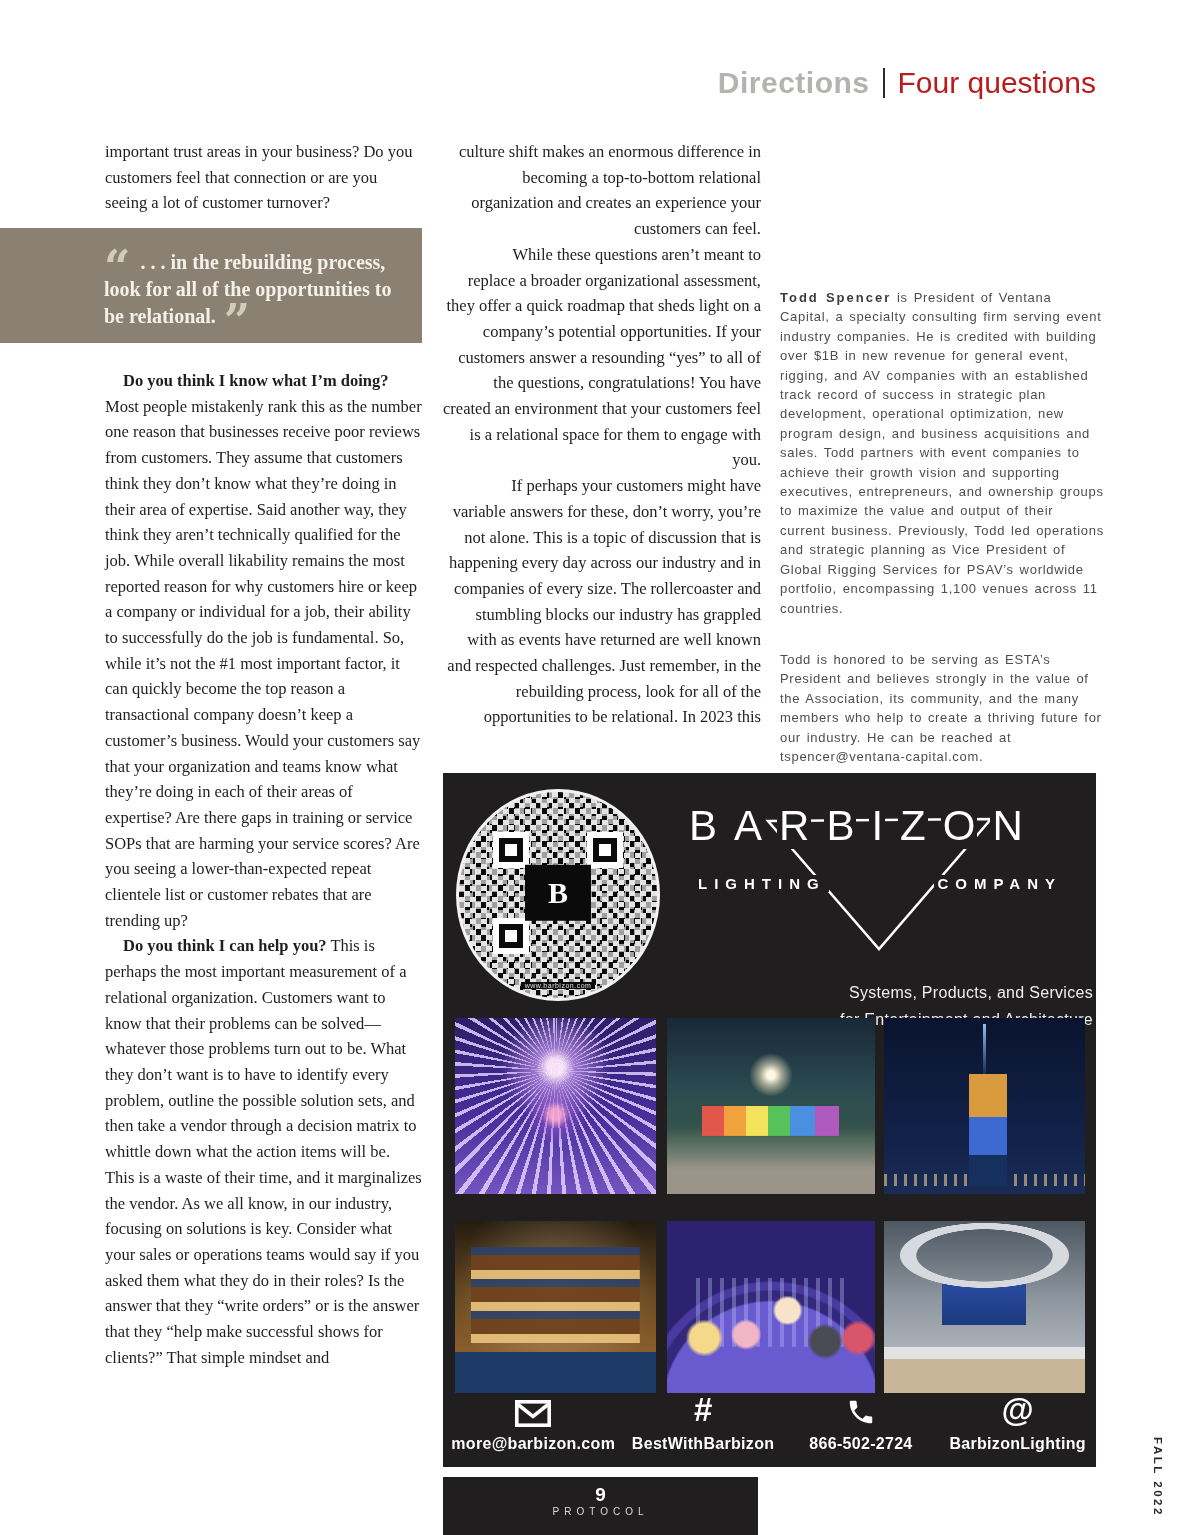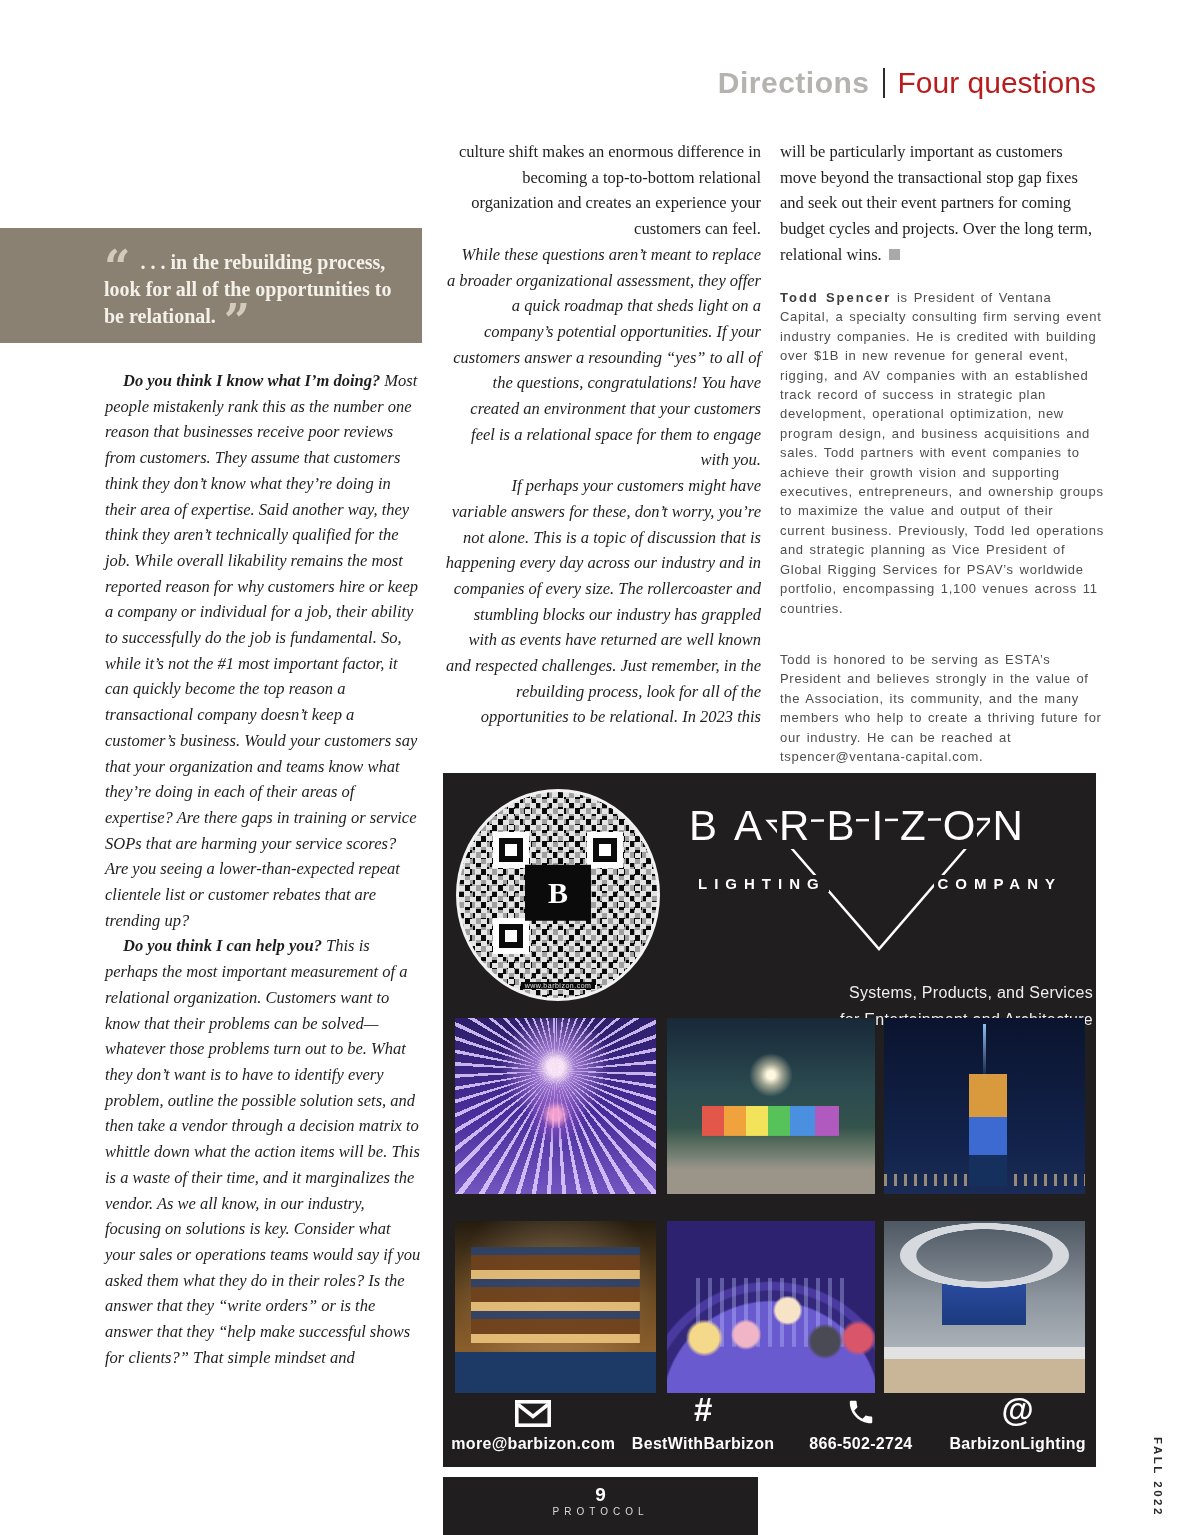--- a/index.html
+++ b/index.html
@@ -15,21 +15,21 @@
     display:flex; align-items:center; gap:13px;
     font-family:"Liberation Sans", sans-serif; font-size:30px;
   }
   .header .section { font-weight:bold; color:#b5b3b0; letter-spacing:.5px; }
   .header .divider { width:2px; height:30px; background:#2b2b2b; }
   .header .title { color:#b91c1c; }
 
   
   .col { position:absolute; width:318px; font-size:16.5px; line-height:25.7px; }
   .col p { margin:0; }
-  .col p.indent { text-indent:18px;font-style:italic; }
+  .col p.indent { text-indent:18px; }
   .lead { font-weight:bold; }
   #col-left-intro { left:105px; top:139px; }
   #col-left-main  { left:105px; top:368px; }
   #col-mid        { left:443px; top:139px;text-align:right; }
   #col-right      { left:780px; top:139px; width:322px; }
   .endmark { display:inline-block; width:11px; height:11px; background:#a9a9a9; margin-left:7px; }
 
   
   .pullquote {
     position:absolute; left:0; top:228px; width:422px; height:115px;
@@ -196,39 +196,39 @@
 <body>
 
 <div id="page">
 
   <div class="header">
     <span class="section">Directions</span>
     <span class="divider"></span>
     <span class="title">Four questions</span>
   </div>
 
+  <div class="col" id="col-left-intro">
+    <p>important trust areas in your business? Do you customers feel that connection or are you seeing a lot of customer turnover?</p>
+  </div>
 
   <div class="pullquote">
     <span class="bigquote open">“</span><span>. . . in the rebuilding process, look for all of the opportunities to be relational.</span><span class="bigquote close">”</span>
   </div>
 
   <div class="col" id="col-left-main">
     <p class="indent"><span class="lead">Do you think I know what I’m doing?</span><span> Most people mistakenly rank this as the number one reason that businesses receive poor reviews from customers. They assume that customers think they don’t know what they’re doing in their area of expertise. Said another way, they think they aren’t technically qualified for the job. While overall likability remains the most reported reason for why customers hire or keep a company or individual for a job, their ability to successfully do the job is fundamental. So, while it’s not the #1 most important factor, it can quickly become the top reason a transactional company doesn’t keep a customer’s business. Would your customers say that your organization and teams know what they’re doing in each of their areas of expertise? Are there gaps in training or service SOPs that are harming your service scores? Are you seeing a lower-than-expected repeat clientele list or customer rebates that are trending up?</span></p>
     <p class="indent"><span class="lead">Do you think I can help you?</span><span> This is perhaps the most important measurement of a relational organization. Customers want to know that their problems can be solved—whatever those problems turn out to be. What they don’t want is to have to identify every problem, outline the possible solution sets, and then take a vendor through a decision matrix to whittle down what the action items will be. This is a waste of their time, and it marginalizes the vendor. As we all know, in our industry, focusing on solutions is key. Consider what your sales or operations teams would say if you asked them what they do in their roles? Is the answer that they “write orders” or is the answer that they “help make successful shows for clients?” That simple mindset and</span></p>
   </div>
 
   <div class="col" id="col-mid">
     <p>culture shift makes an enormous difference in becoming a top-to-bottom relational organization and creates an experience your customers can feel.</p>
     <p class="indent">While these questions aren’t meant to replace a broader organizational assessment, they offer a quick roadmap that sheds light on a company’s potential opportunities. If your customers answer a resounding “yes” to all of the questions, congratulations! You have created an environment that your customers feel is a relational space for them to engage with you.</p>
     <p class="indent">If perhaps your customers might have variable answers for these, don’t worry, you’re not alone. This is a topic of discussion that is happening every day across our industry and in companies of every size. The rollercoaster and stumbling blocks our industry has grappled with as events have returned are well known and respected challenges. Just remember, in the rebuilding process, look for all of the opportunities to be relational. In 2023 this</p>
   </div>
 
-  <div class="col" id="col-right">
-    <p><span>will be particularly important as customers move beyond the transactional stop gap fixes and seek out their event partners for coming budget cycles and projects. Over the long term, relational wins.</span><span class="endmark"></span></p>
-  </div>
 
   <div class="bio">
     <p><span class="bio-name">Todd Spencer</span><span> is President of Ventana Capital, a specialty consulting firm serving event industry companies. He is credited with building over $1B in new revenue for general event, rigging, and AV companies with an established track record of success in strategic plan development, operational optimization, new program design, and business acquisitions and sales. Todd partners with event companies to achieve their growth vision and supporting executives, entrepreneurs, and ownership groups to maximize the value and output of their current business. Previously, Todd led operations and strategic planning as Vice President of Global Rigging Services for PSAV’s worldwide portfolio, encompassing 1,100 venues across 11 countries.</span></p>
     <p>Todd is honored to be serving as ESTA’s President and believes strongly in the value of the Association, its community, and the many members who help to create a thriving future for our industry. He can be reached at tspencer@ventana-capital.com.</p>
   </div>
 
   <div class="ad">
 
     <div class="qr">
       <div class="finder f1">

